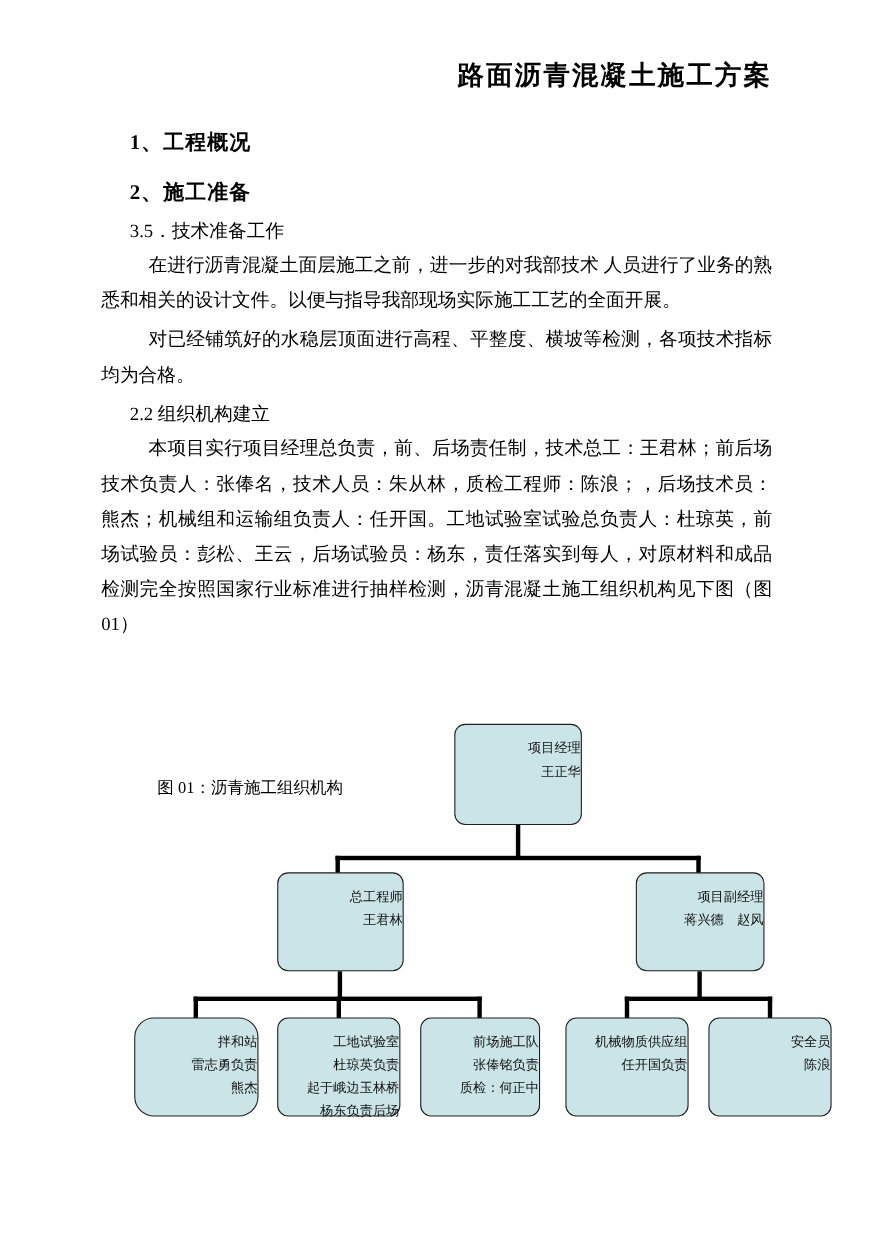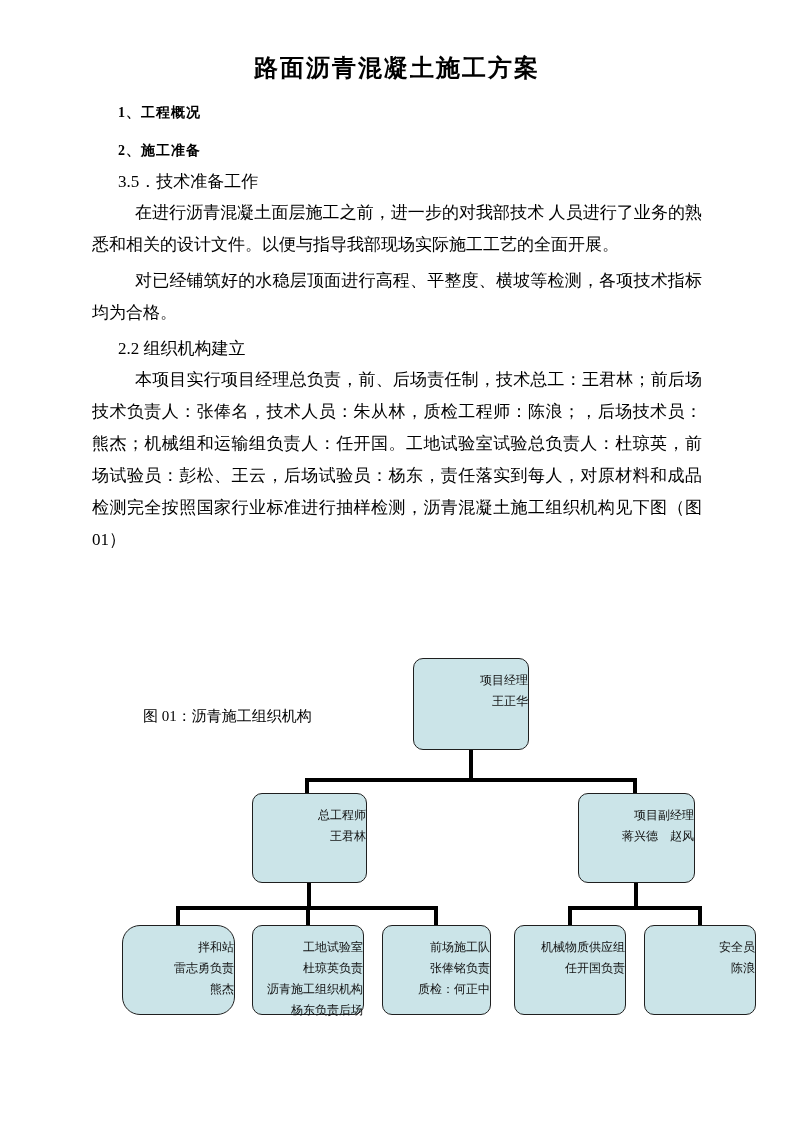--- a/index.html
+++ b/index.html
@@ -7,25 +7,25 @@
     position:relative;
     width:794px; height:1123px;
     margin:0 auto;
     background:#ffffff;
     font-family:"Liberation Serif","DejaVu Serif",serif;
     color:#000;
     overflow:hidden;
   }
   .content { padding:52px 92px 0 92px; }
   .doc-title {
-    font-size:24px; font-weight:bold; text-align:center;
-    margin:0 0 20px 0; letter-spacing:2px;
+    font-size:24px; font-weight:bold; text-align:right;
+    margin:0 0 32px 0; letter-spacing:2px;
   }
   .h-major {
-    font-size:14px; font-weight:bold;
+    font-size:19px; font-weight:bold;
     margin:20px 0 10px 26px; letter-spacing:1px;
   }
   .h-minor {
     font-size:17px; font-weight:normal;
     margin:8px 0 4px 26px;
   }
   .body-p {
     font-size:17px; line-height:32px;
     text-align:justify; text-indent:43px;
     margin:4px 0;
@@ -119,21 +119,21 @@
 
     <div class="node n-mixing">
       <span>拌和站</span>
       <span>雷志勇负责</span>
       <span>熊杰</span>
     </div>
 
     <div class="node n-lab">
       <span>工地试验室</span>
       <span>杜琼英负责</span>
-      <span>沥青施工组织机构</span>
+      <span>起于峨边玉林桥</span>
       <span>杨东负责后场</span>
     </div>
 
     <div class="node n-supply">
       <span>机械物质供应组</span>
       <span>任开国负责</span>
     </div>
 
     <div class="node n-front">
       <span>前场施工队</span>

